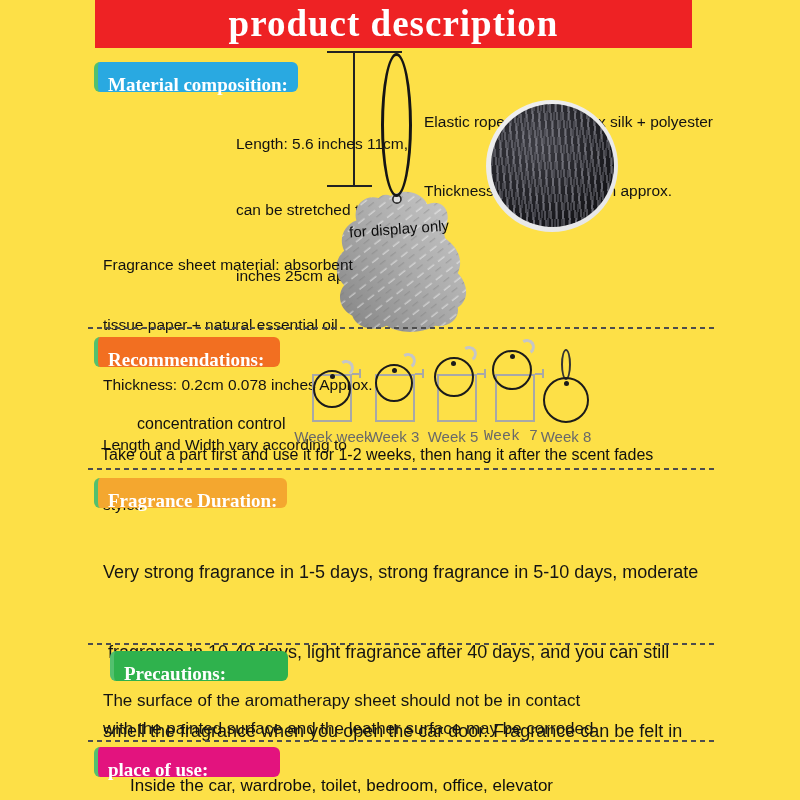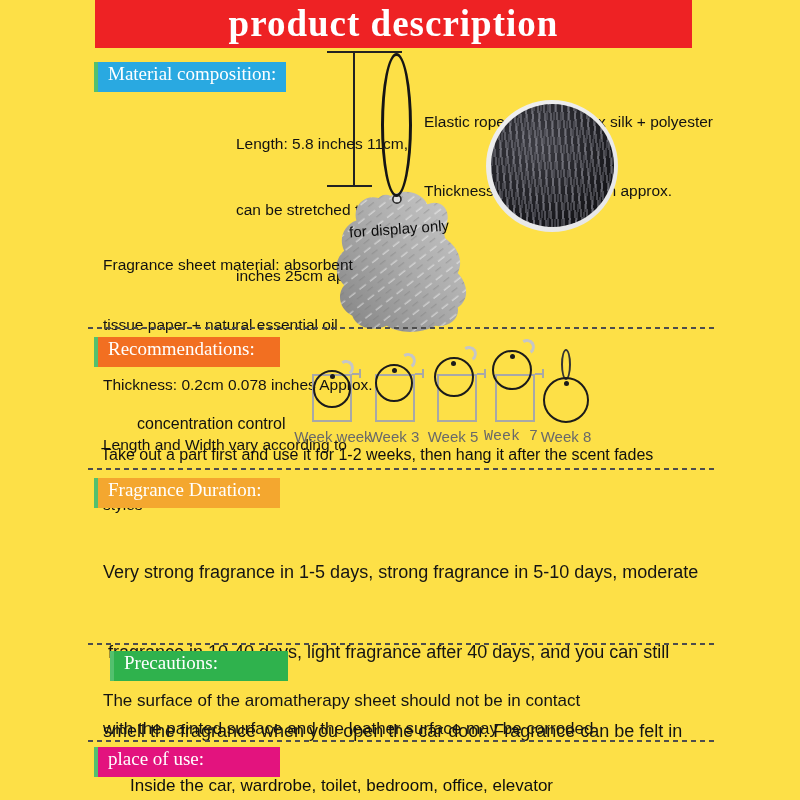--- a/index.html
+++ b/index.html
@@ -6,23 +6,23 @@
   #canvas{position:relative;width:800px;height:800px;background:#fde047;overflow:hidden;
           font-family:"Liberation Sans",sans-serif;color:#141414;}
   .abs{position:absolute;}
 
   
   .banner{left:95px;top:0;width:597px;height:48px;background:#EE2224;color:#fff;
           font-family:"Liberation Serif",serif;font-weight:bold;font-size:37px;
           text-align:center;line-height:47px;letter-spacing:1px;}
 
   
-  .label{min-width:186px;height:30px;box-sizing:border-box;padding:1px 10px 0;
-         color:#fff;font-family:"Liberation Serif",serif;font-weight:normal;font-size:19px;
-         border-left:4px solid #53C06E;display:inline-block;}
+  .label{min-width:186px;height:30px;box-sizing:border-box;padding:12px 10px 0;
+         color:#fff;font-family:"Liberation Serif",serif;font-weight:bold;font-size:19px;
+         border-left:4px solid #53C06E;display:inline-block;border-radius:6px;}
   .label-material{left:94px;top:62px;background:#29A9E1;}
   .label-reco{left:94px;top:337px;background:#F26F21;}
   .label-duration{left:94px;top:478px;background:#F4A72F;}
   .label-precautions{left:94px;top:651px;background:#2FB24D;min-width:178px;margin-left:16px;}
   .label-place{left:94px;top:747px;background:#E3137E;}
 
   
   .dash{left:88px;width:630px;height:2px;
         background:repeating-linear-gradient(90deg,#4d4d4d 0 5px,transparent 5px 9px);}
 
@@ -76,21 +76,21 @@
 
   <div class="abs banner">product description</div>
 
   <div class="abs label label-material">Material composition:</div>
 
   <div class="abs dim-cap-top"></div>
   <div class="abs dim-v"></div>
   <div class="abs dim-cap-bot"></div>
 
   <div class="abs note length-note">
-    <div>Length: 5.8 inches 11cm,</div>
+    <div>Length: 5.6 inches 11cm,</div>
     <div>can be stretched to 10</div>
     <div>inches 25cm approx.</div>
   </div>
 
   <div class="abs note rope-note">
     <div>Elastic rope material: latex silk + polyester</div>
     <div>Thickness: 0.039inch/0.1cm approx.</div>
   </div>
 
   <div class="abs halo"></div>

